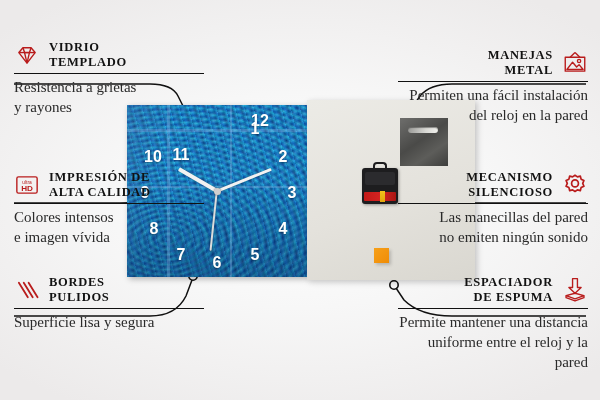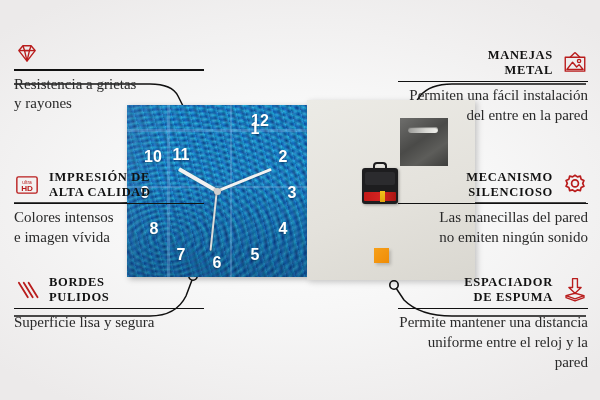--- a/index.html
+++ b/index.html
@@ -211,20 +211,22 @@
         <svg viewBox="0 0 32 32">
             <g fill="none" stroke="currentColor" stroke-width="1.7" stroke-linejoin="round">
           <path d="M6 13 L11 7 H21 L26 13 L16 26 Z"></path>
               <path d="M6 13 H26"></path>
           <path d="M11 7 L13 13 L16 26"></path>
               <path d="M21 7 L19 13 L16 26"></path>
               <path d="M13 13 H19"></path>
         </g>
           </svg>
       </span>
+      <span class="co-title">VIDRIO
+TEMPLADO</span>
     </div>
     <div class="co-rule"></div>
     <div class="co-desc">Resistencia a grietas
 y rayones</div>
   </div>
 
   <div class="callout left" id="c-impresion">
     <div class="co-head">
       <span class="co-icon">
         <svg viewBox="0 0 32 32">
@@ -270,21 +272,21 @@
           <path d="M6 24 L13 15 L18 21 L21 18 L26 24 Z"></path>
           <circle cx="21" cy="13.5" r="2"></circle>
         </g>
           </svg>
       </span>
       <span class="co-title">MANEJAS
 METAL</span>
     </div>
     <div class="co-rule"></div>
     <div class="co-desc">Permiten una fácil instalación
-del entre en la pared</div>
+del reloj en la pared</div>
   </div>
 
   <div class="callout right" id="c-mecanismo">
     <div class="co-head">
       <span class="co-icon">
         <svg viewBox="0 0 32 32">
             <g fill="none" stroke="currentColor" stroke-width="2.1" stroke-linejoin="round" stroke-linecap="round">
           <path d="M16 4 L19 6 L22.5 5 L23.5 8.8 L27 10.5 L25.5 14 L27 17.5 L23.5 19.2 L22.5 23 L19 22 L16 24 L13 22 L9.5 23 L8.5 19.2 L5 17.5 L6.5 14 L5 10.5 L8.5 8.8 L9.5 5 L13 6 Z"></path>
           <circle cx="16" cy="14" r="4.2"></circle>
         </g>

